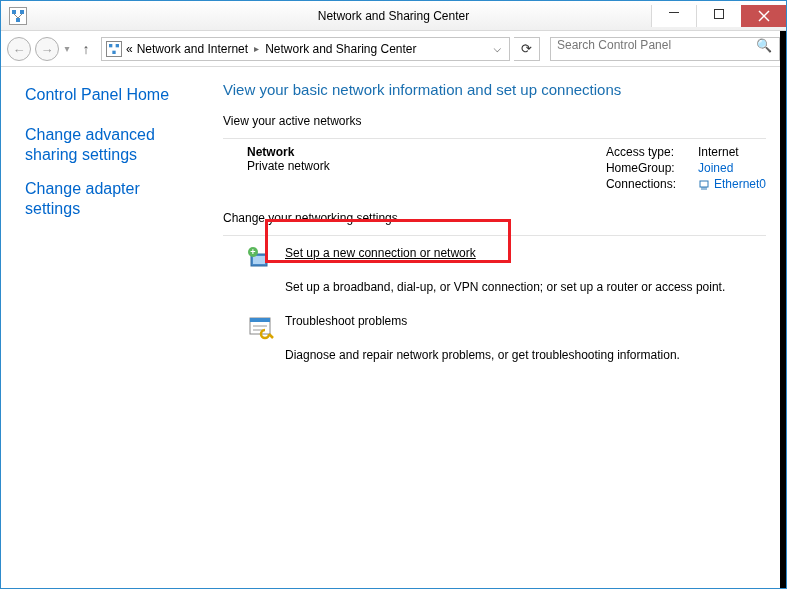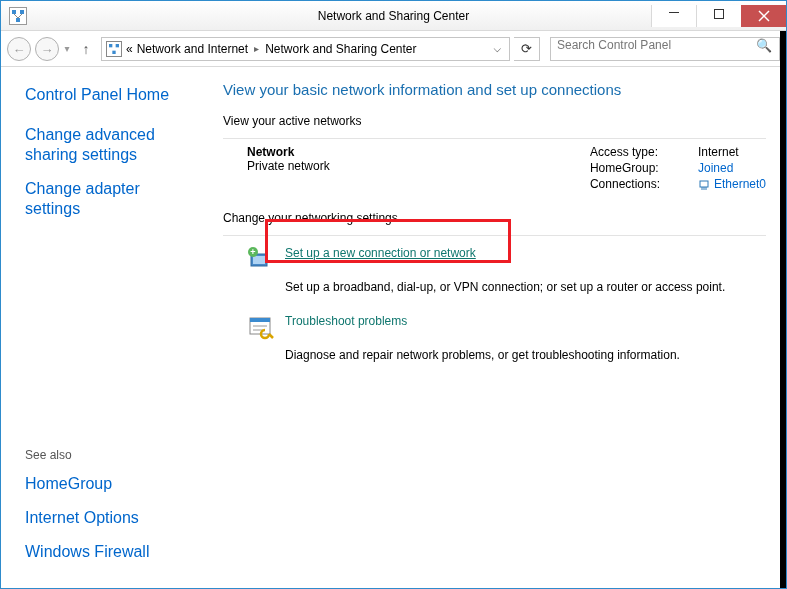--- a/index.html
+++ b/index.html
@@ -40,31 +40,31 @@
 
   .main { flex:1; padding: 14px 20px 10px 14px; position:relative; }
   .main h1 { font-size: 15px; font-weight:400; color:#1a6fb0; margin-bottom:16px;}
   .section-label { color:#000; font-size:12px; margin-bottom:10px;}
   .hr { height:1px; background:#e3e3e3; margin: 0 0 0 0;}
 
   .active-net { display:flex; justify-content:space-between; padding: 6px 0 18px 24px;}
   .net-left .net-name { font-weight:700; font-size:12px;}
   .net-left .net-type { font-size:12px; color:#000;}
   .net-right { font-size:12px; }
-  .net-right .row { display:flex; gap: 24px; margin-bottom:2px; align-items:center;}
+  .net-right .row { display:flex; gap: 8px; margin-bottom:2px; align-items:center;}
   .net-right .lbl { width:84px; color:#000;}
   .net-right .val { color:#000;}
   .net-right .link { color:#0066cc; cursor:pointer;}
   .net-right .eth-icon { width:12px; height:12px; display:inline-flex; align-items:center; justify-content:center; color:#2e7ab8; margin-right:4px; font-size:12px; vertical-align:middle;}
   .settings-block { display:flex; gap:10px; padding:10px 0 10px 24px;}
   .settings-block .blk-icon { width:28px; height:28px; flex-shrink:0; display:flex; align-items:center; justify-content:center; font-size:18px; }
   .setup-icon { position:relative; }
   .setup-icon svg { display:block;}
   .trouble-icon svg { display:block;}
-  .blk-text .blk-link { color:#0f766e; font-size:12px; cursor:pointer;}
+  .blk-text .blk-link { color:#000000; font-size:12px; cursor:pointer;}
   .blk-text .blk-link.underline { text-decoration:underline;}
   .blk-text .blk-desc { color:#000; font-size:12px; margin-top:20px;}
 
   .highlight-box { position:absolute; border:3px solid #ed1c24; pointer-events:none; }
 
   .right-border { position:absolute; right:0; top:30px; bottom:0; width:6px; background:#000; }
 </style>
 </head>
 <body>
 
@@ -120,26 +120,20 @@
     <span class="ph">Search Control Panel</span>
     <span class="mag">🔍</span>
   </div>
 </div>
 
 <div class="content">
   <div class="sidebar">
     <a class="cphome">Control Panel Home</a>
     <a>Change advanced sharing settings</a>
     <a>Change adapter settings</a>
-    <div class="bottom">
-      <div class="seealso">See also</div>
-      <a>HomeGroup</a>
-      <a>Internet Options</a>
-      <a>Windows Firewall</a>
-    </div>
   </div>
 
   <div class="main">
     <h1>View your basic network information and set up connections</h1>
 
     <div class="section-label">View your active networks</div>
     <div class="hr"></div>
 
     <div class="active-net">
       <div class="net-left">

